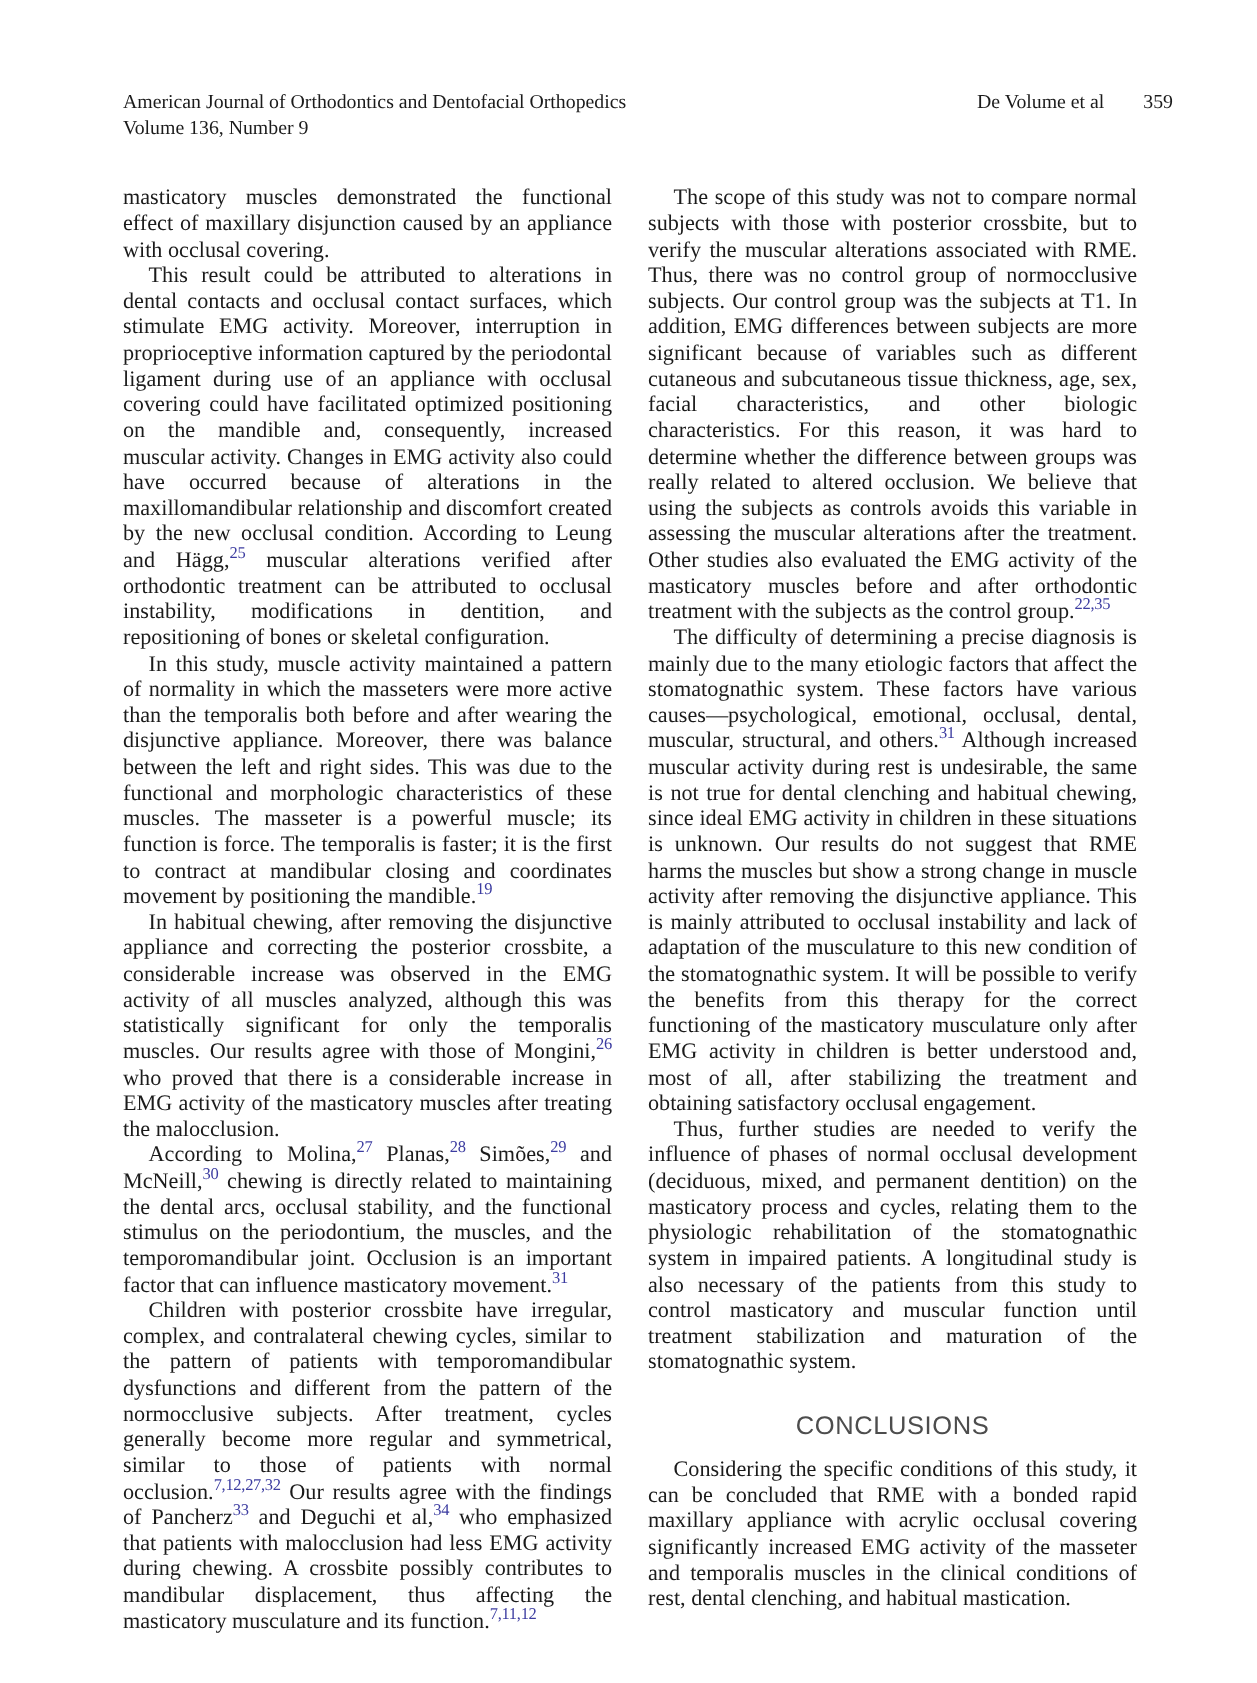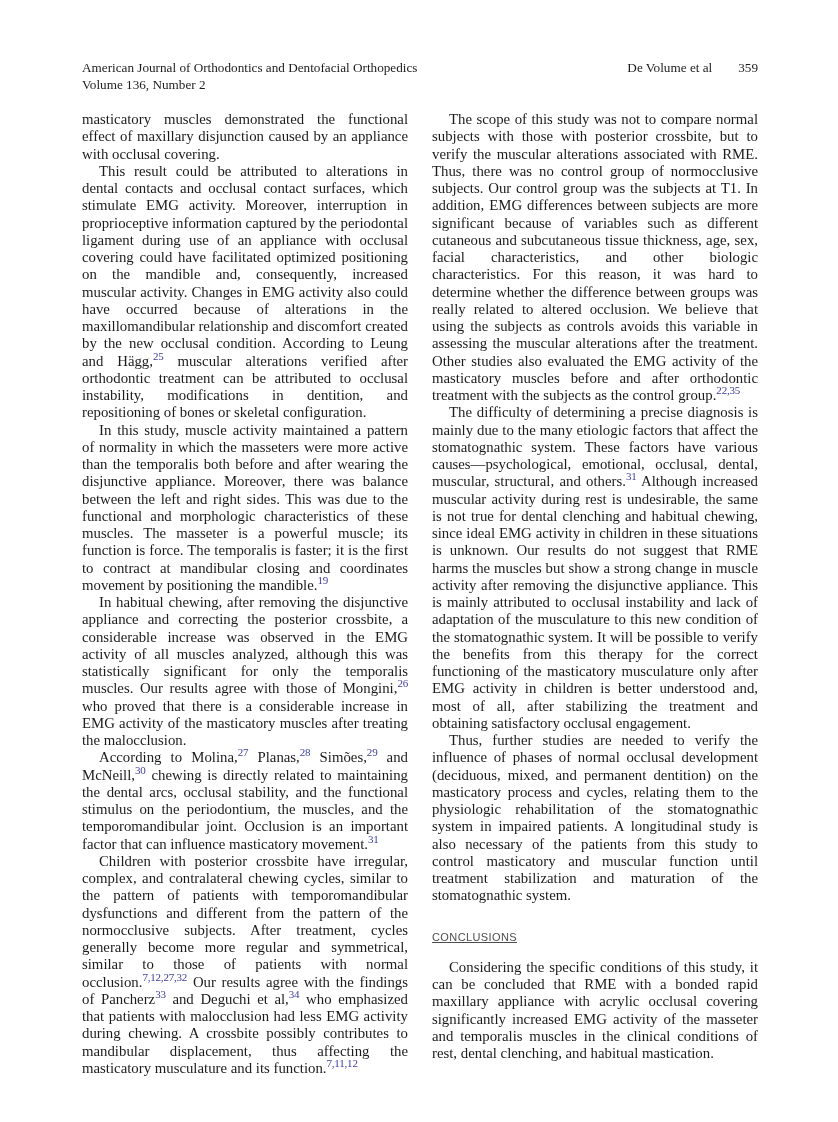--- a/index.html
+++ b/index.html
@@ -12,21 +12,21 @@
     height: 1122px;
     overflow: hidden;
     font-family: "Liberation Serif", serif;
     color: #1b1b1b;
     -webkit-font-smoothing: antialiased;
   }
   .page {
     box-sizing: border-box;
     width: 838px;
     height: 1122px;
-    padding: 60px 80px 0 82px;
+    padding: 60px 56px 0 82px;
   }
   .running-header {
     display: flex;
     justify-content: space-between;
     align-items: flex-start;
     font-size: 13.2px;
     line-height: 16.5px;
   }
   .running-header .left-block {
     white-space: nowrap;
@@ -35,21 +35,21 @@
     white-space: nowrap;
     text-align: right;
   }
   .running-header .page-num {
     display: inline-block;
     margin-left: 26px;
   }
   .body-columns {
     display: flex;
     gap: 24px;
-    margin-top: 18px;
+    margin-top: 31px;
   }
   .col {
     width: 326px;
     font-size: 14.8px;
     line-height: 17.25px;
     text-align: justify;
     hyphens: auto;
   }
   p.para {
     margin: 0;
@@ -59,39 +59,38 @@
   }
   sup.ref {
     font-size: 11px;
     line-height: 0;
     color: #3c3ca0;
     vertical-align: super;
     letter-spacing: -0.2px;
   }
   h2.section-heading {
     font-family: "Liberation Sans", sans-serif;
-    font-size: 11px;
+    font-size: 17px;
     font-weight: normal;
     color: #4d4d4d;
     letter-spacing: 0.4px;
     margin: 24px 0 13px 0;
-    text-align: left;
+    text-align: center;
     text-indent: 0;
-    text-decoration: underline;
   }
 </style>
 </head>
 <body>
 
 <div class="page">
 
   <div class="running-header">
     <div class="left-block">
       <div>American Journal of Orthodontics and Dentofacial Orthopedics</div>
-      <div>Volume 136, Number 2</div>
+      <div>Volume 136, Number 9</div>
     </div>
     <div class="right-block">
       <span>De Volume et al</span><span class="page-num">359</span>
     </div>
   </div>
 
   <div class="body-columns">
     <div class="col">
         <p class="para">masticatory muscles demonstrated the functional effect of maxillary disjunction caused by an appliance with occlusal covering.</p>
         <p class="para indent">This result could be attributed to alterations in dental contacts and occlusal contact surfaces, which stimulate EMG activity. Moreover, interruption in proprioceptive information captured by the periodontal ligament during use of an appliance with occlusal covering could have facilitated optimized positioning on the mandible and, consequently, increased muscular activity. Changes in EMG activity also could have occurred because of alterations in the maxillomandibular relationship and discomfort created by the new occlusal condition. According to Leung and Hägg,<sup class="ref">25</sup> muscular alterations verified after orthodontic treatment can be attributed to occlusal instability, modifications in dentition, and repositioning of bones or skeletal configuration.</p>

